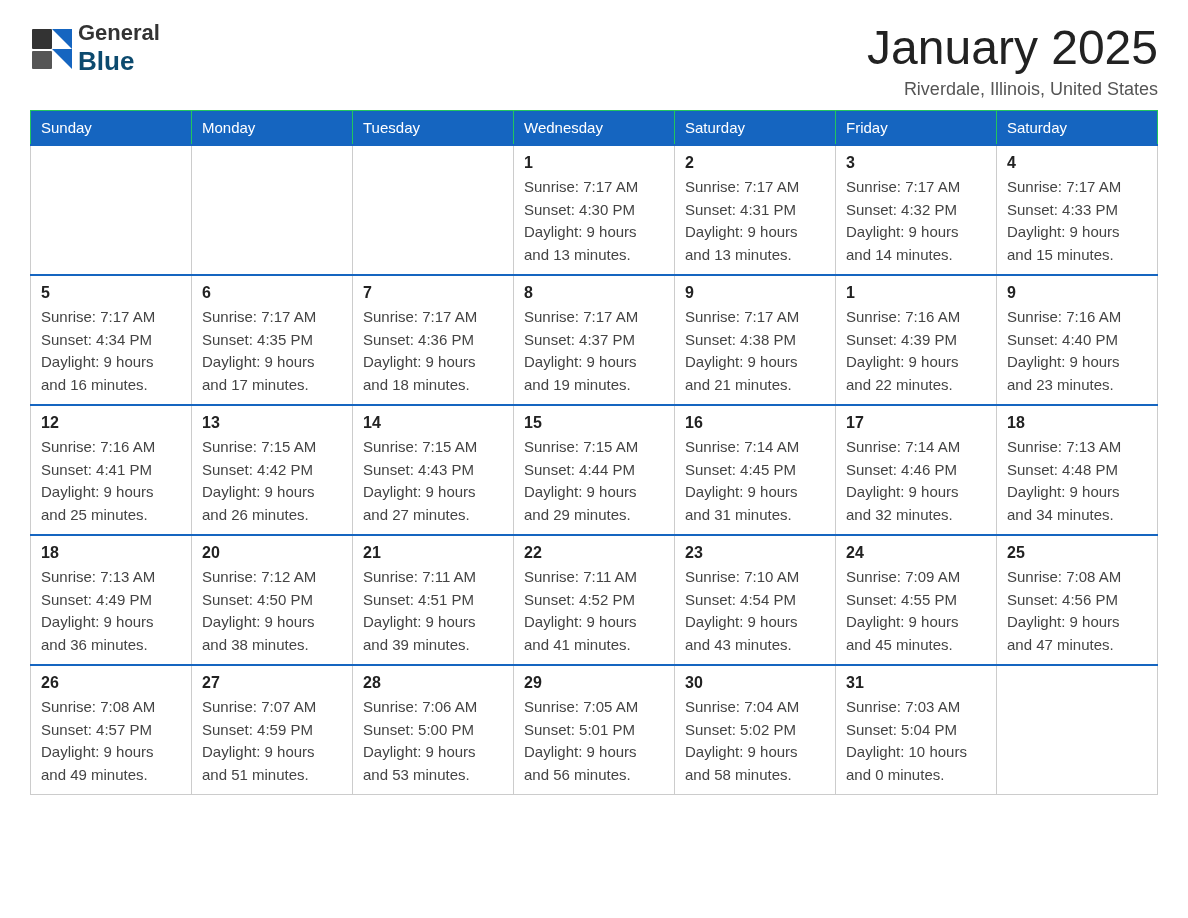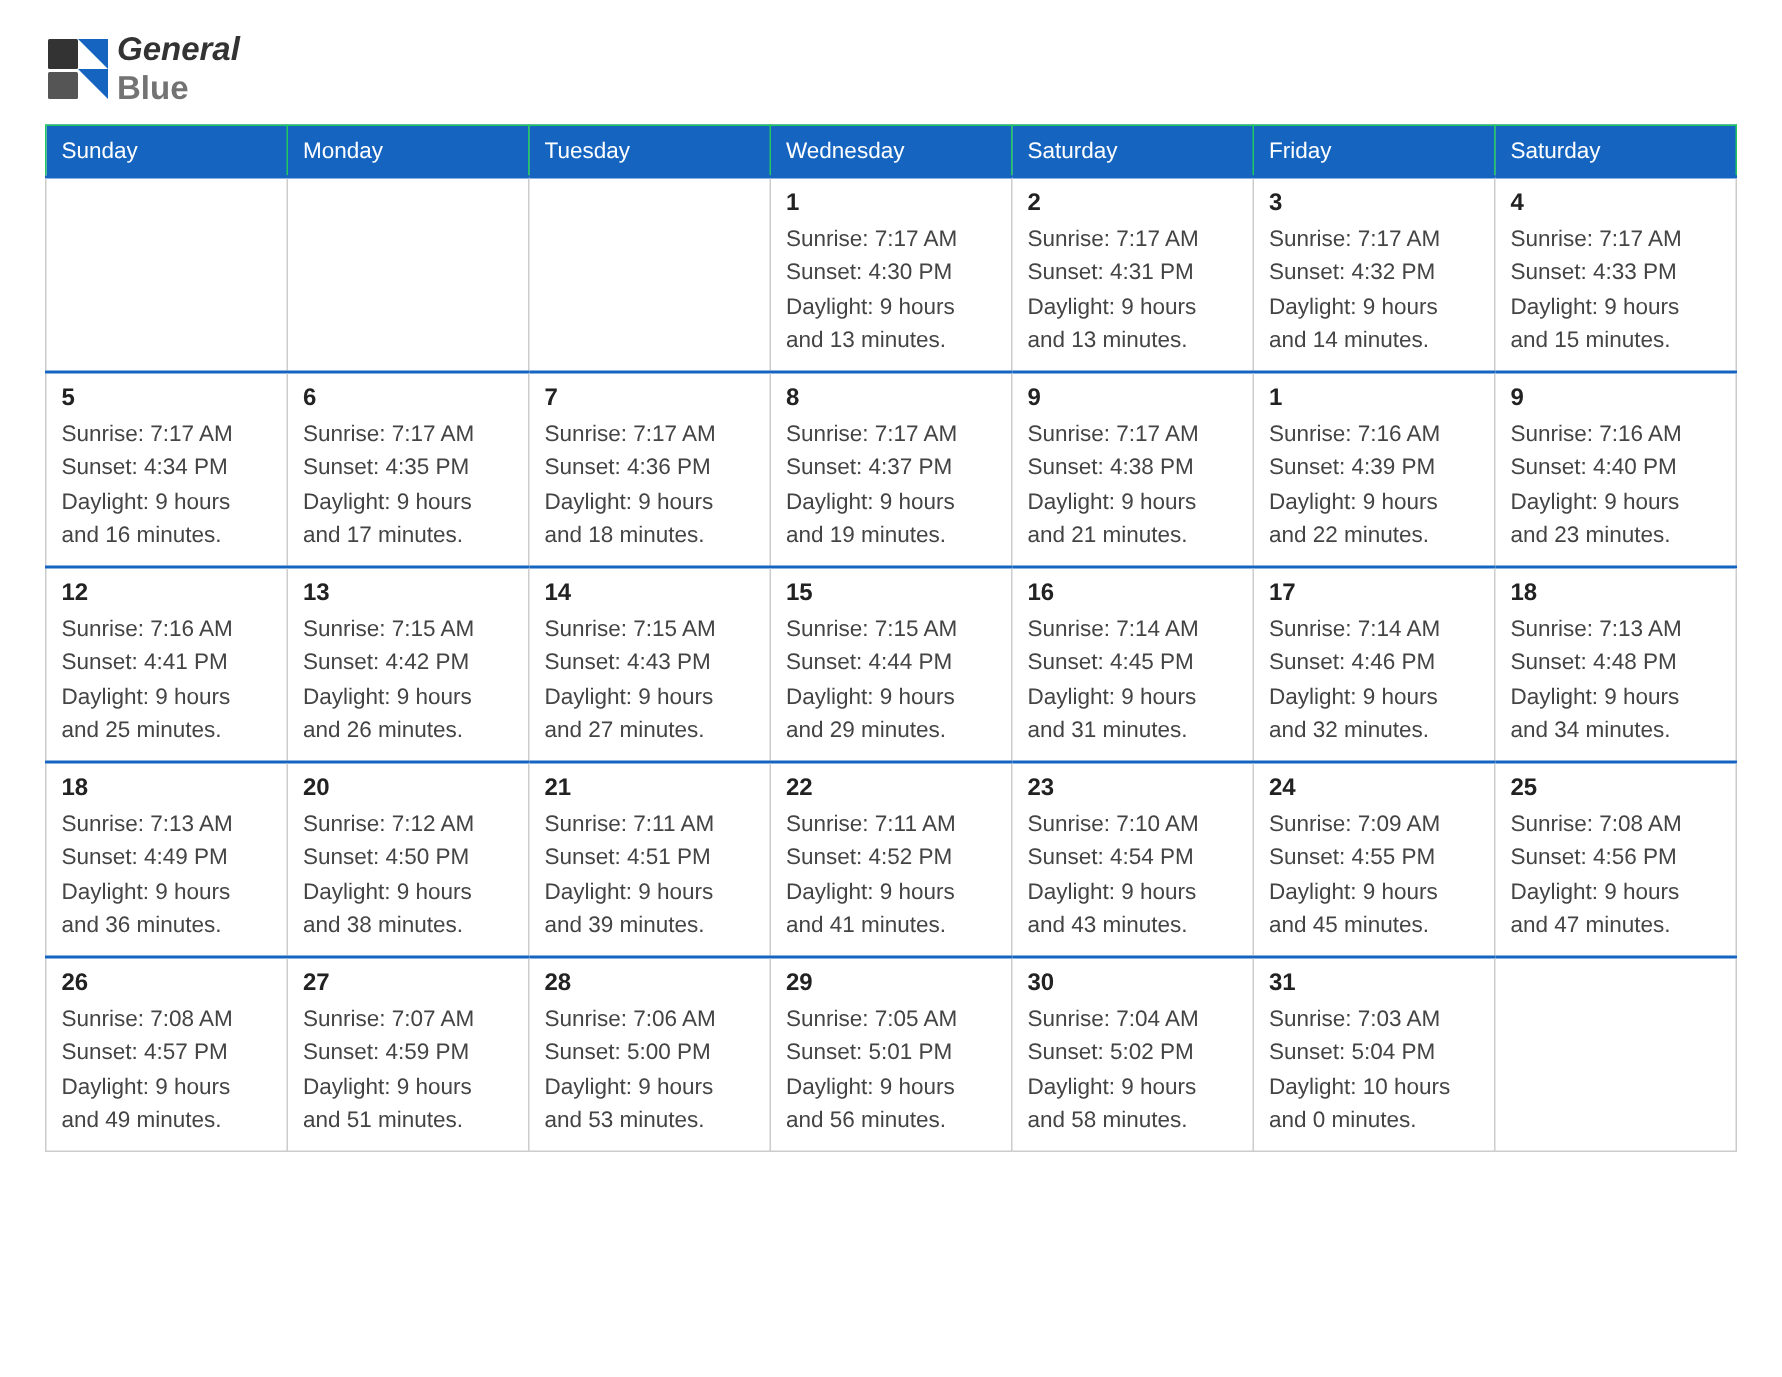--- a/index.html
+++ b/index.html
@@ -70,24 +70,28 @@
   <div class="logo">
     <div class="logo-container">
       <svg width="44" height="44" viewBox="0 0 44 44" class="logo-svg">
 
         <rect x="2" y="2" width="20" height="20" fill="#333" rx="1"></rect>
         <polygon points="22,2 42,2 42,22" fill="#1565C0"></polygon>
         <polygon points="22,22 42,22 42,42" fill="#1565C0"></polygon>
         <rect x="2" y="24" width="20" height="18" fill="#555" rx="1"></rect>
       </svg>
       <div>
-        <div style="font-size:22px;font-weight:bold;color:#333;line-height:1.2;font-style:italic;">General</div>
-        <div style="font-size:22px;font-weight:bold;color:#737373;line-height:1.2;">Blue</div>
+        <div style="font-size:22px;font-weight:bold;color:#333;line-height:1.2;">General</div>
+        <div style="font-size:26px;font-weight:bold;color:#0c4a6e;line-height:1.2;">Blue</div>
       </div>
     </div>
+  </div>
+  <div class="title-area">
+    <div class="main-title">January 2025</div>
+    <div class="subtitle">Riverdale, Illinois, United States</div>
   </div>
 </div>
 
 <table class="calendar">
   <thead>
     <tr id="header-row">
         <th>Sunday</th>
         <th>Monday</th>
         <th>Tuesday</th>
         <th>Wednesday</th>

